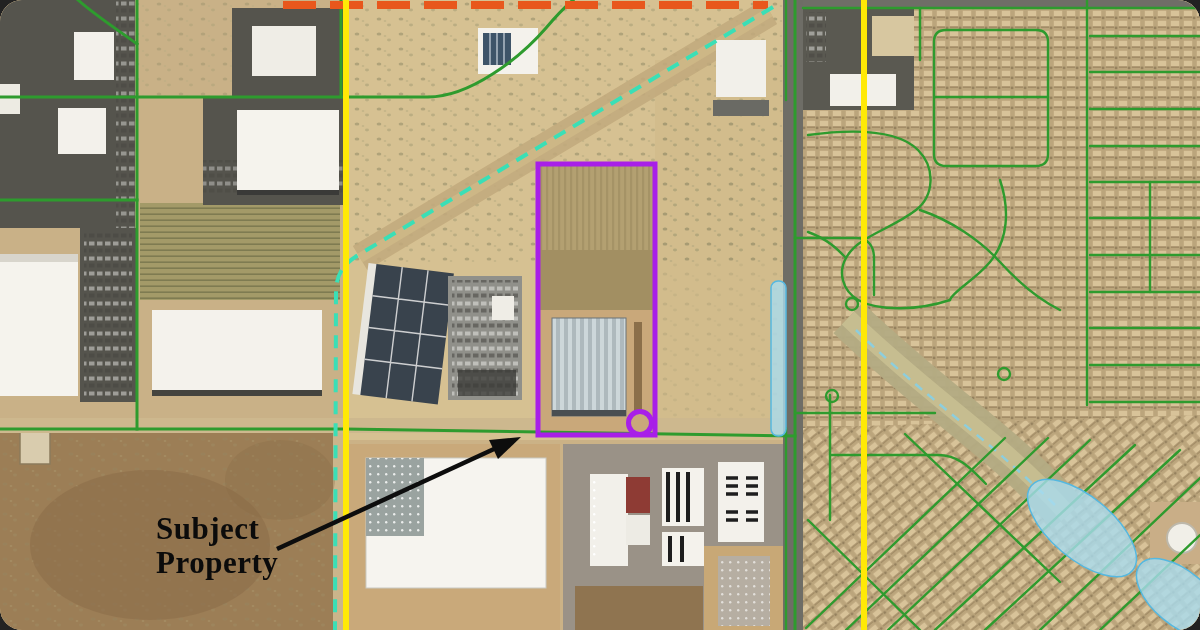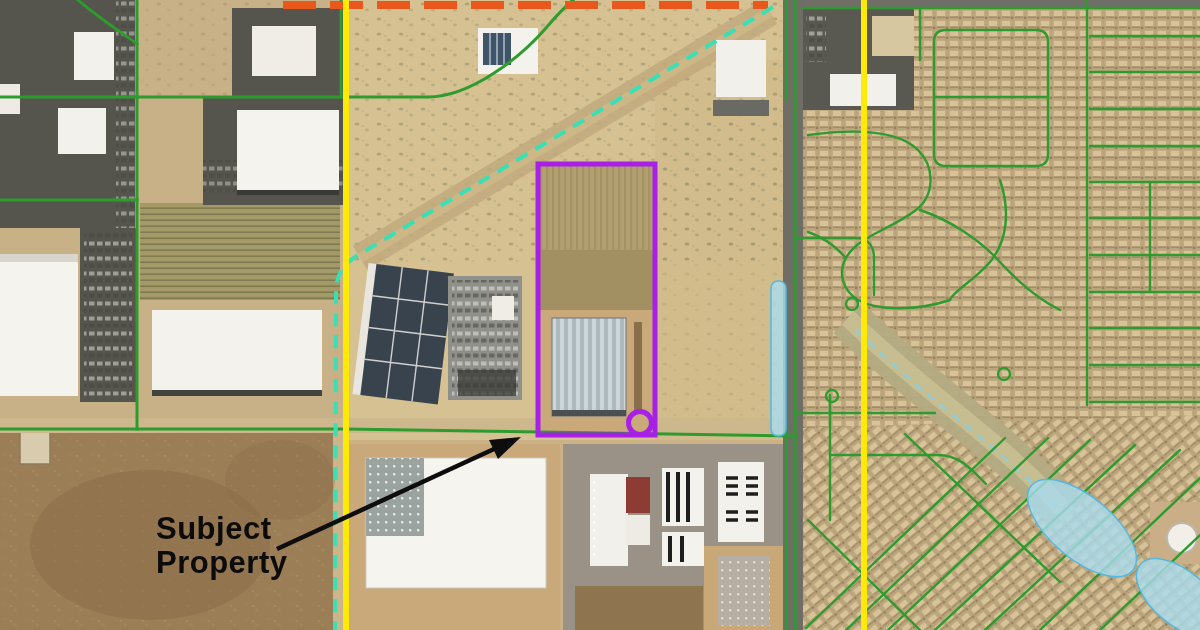--- a/index.html
+++ b/index.html
@@ -1,18 +1,18 @@
 <!DOCTYPE html>
 <html style="--c-purple: #A81FE8; --c-yellow: #FFE906; --c-teal: #3ADFB6; --c-orange: #E8571C; --c-green: #2E9B2E; --c-water: #A9DCEF; --c-water_edge: #55B8E0; --c-arrow: #0D0D0D;"><head>
 <meta charset="utf-8">
 <style>
   html,body{margin:0;padding:0;background:#222;}
   .stage{
     position:relative;width:1200px;height:630px;overflow:hidden;
-    background:#CBB58B;font-family:Liberation Sans, sans-serif;
+    background:#CBB58B;font-family:Liberation Serif, serif;border-radius:22px;
   }
   .stage svg{position:absolute;left:0;top:0;}
   .subject-label{
     position:absolute;left:156px;top:512px;width:160px;
     font-size:31px;font-weight:700;line-height:1.09;color:#0b0b0b;
     letter-spacing:0.5px;
   }
   
   .g-major{stroke:var(--c-green,#2E9B2E);stroke-width:3;fill:none;stroke-linecap:square;}
   .g-res{stroke:var(--c-green,#2E9B2E);stroke-width:2.4;fill:none;stroke-linecap:round;}

